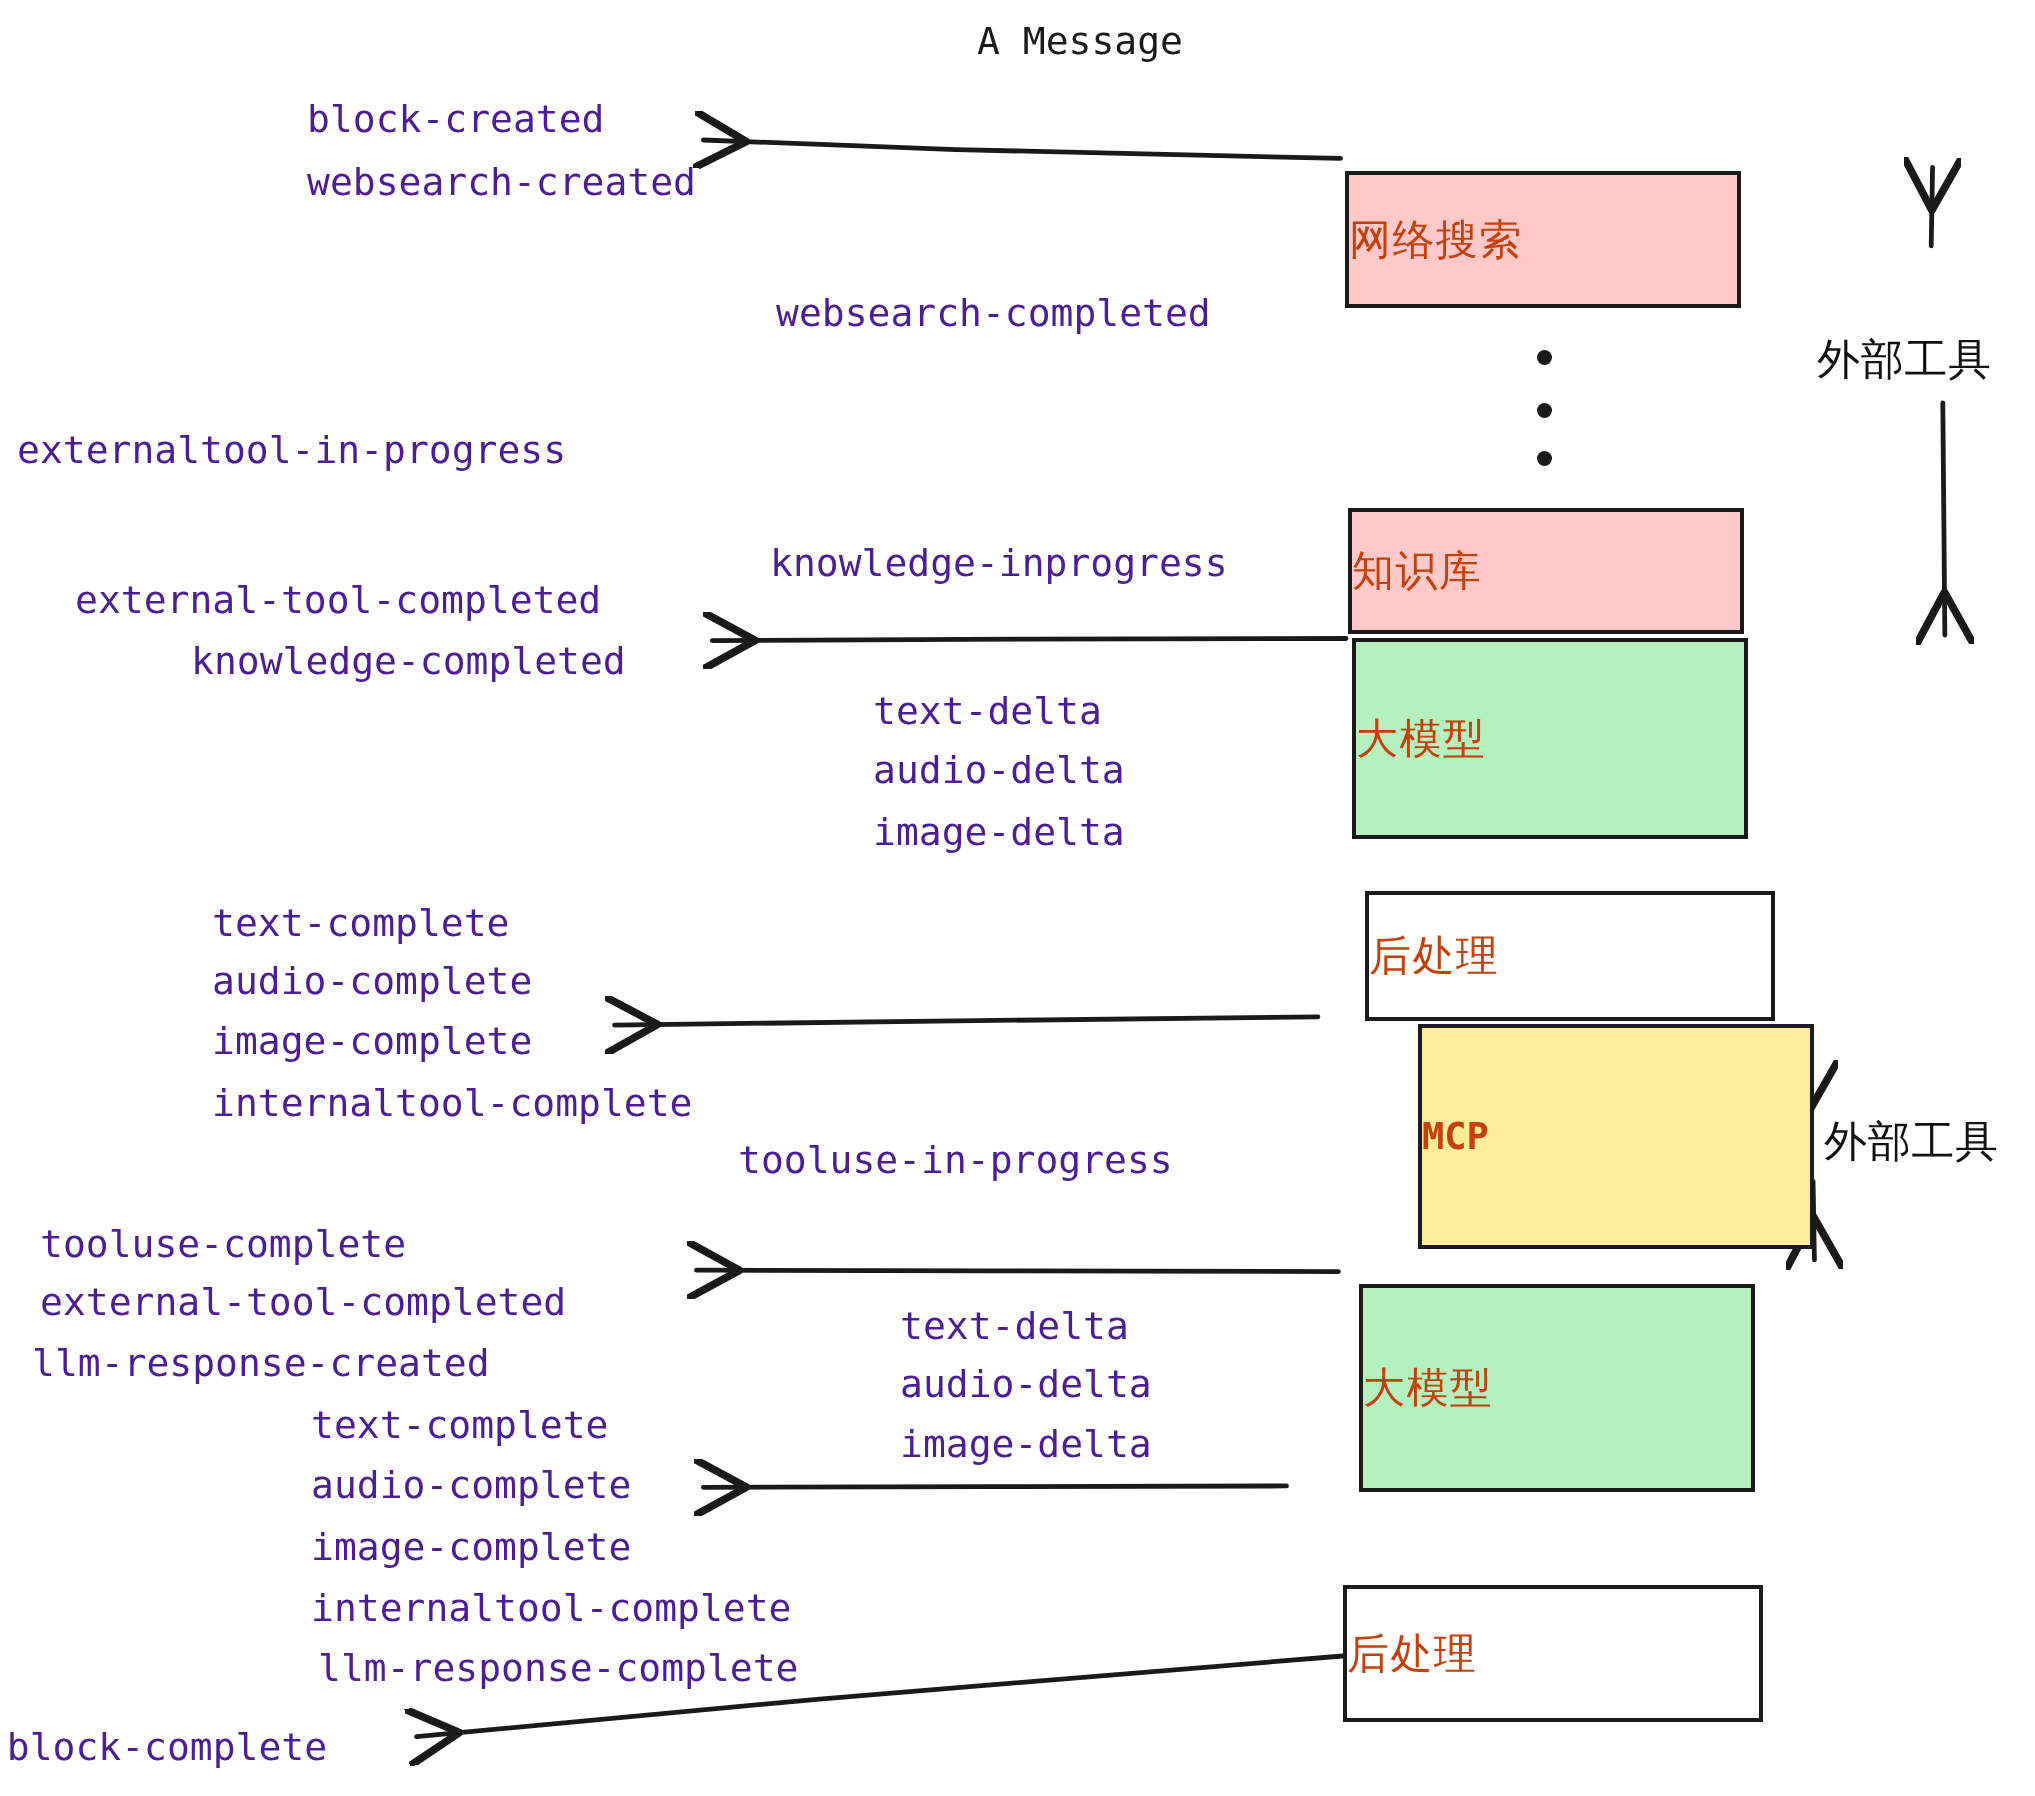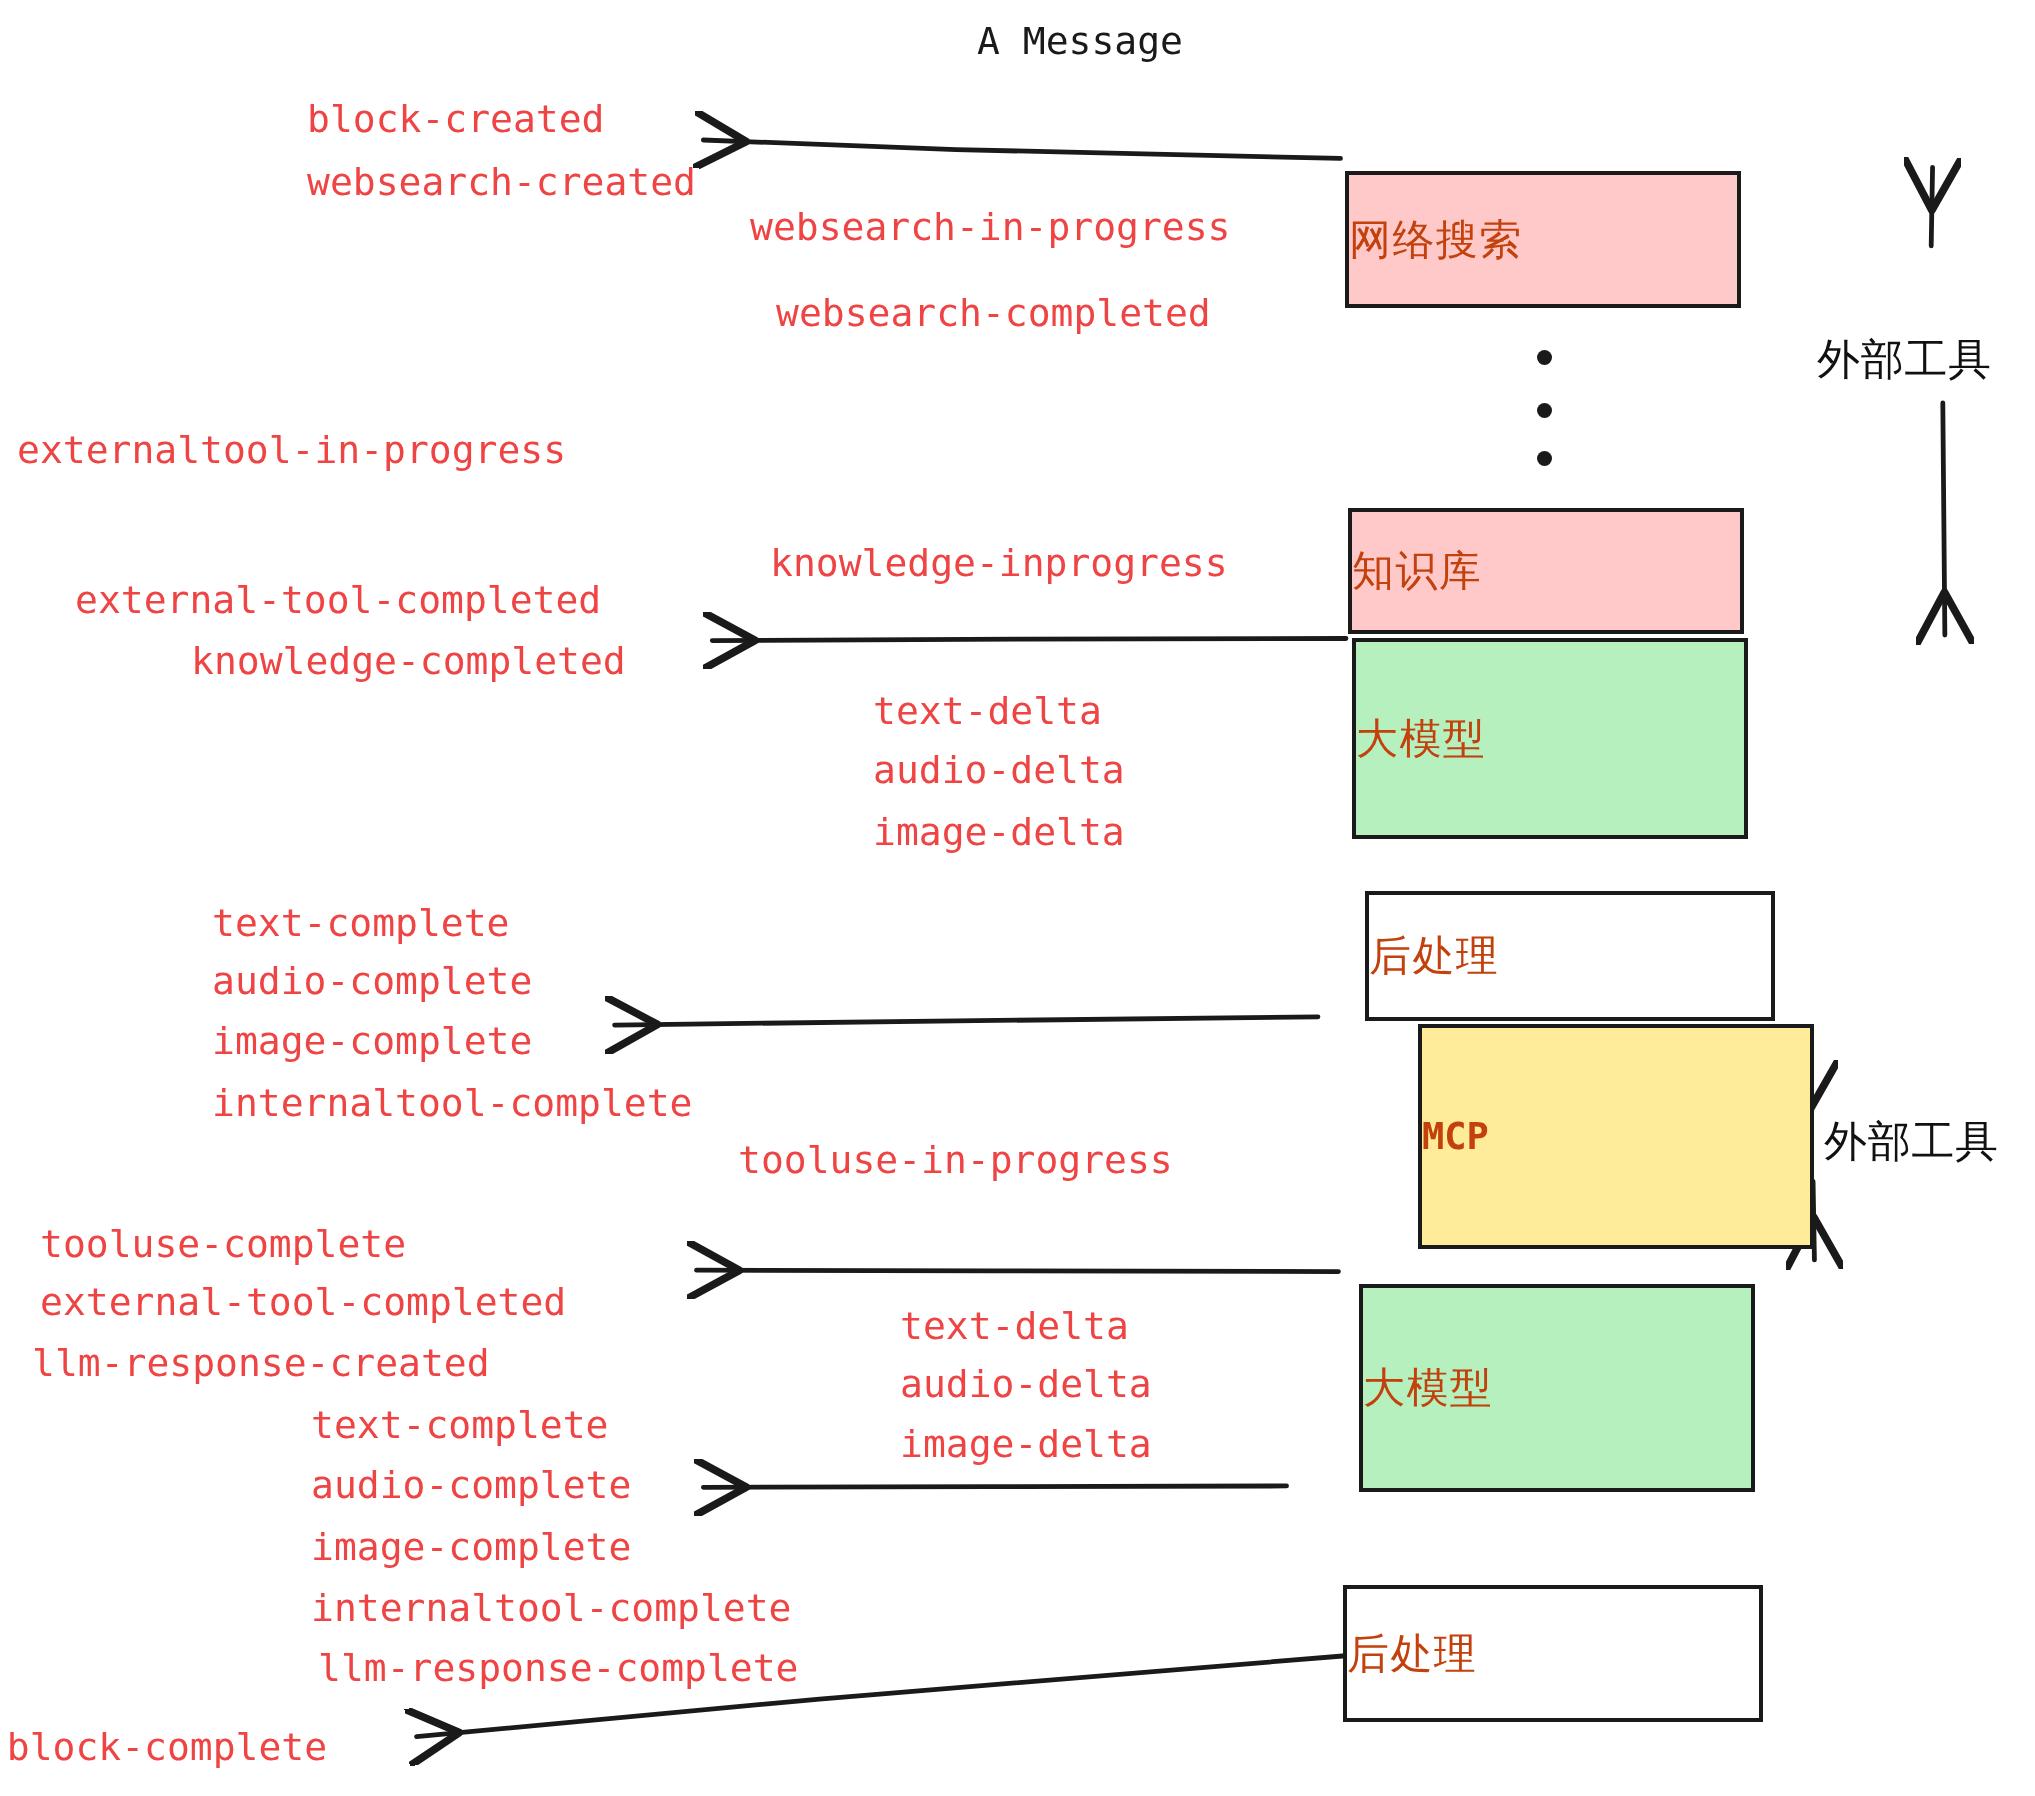--- a/index.html
+++ b/index.html
@@ -14,21 +14,21 @@
     background: #ffffff;
     overflow: hidden;
     font-family: "DejaVu Sans Mono", "Liberation Mono", monospace;
   }
   
   .evt {
     position: absolute;
     font-family: "DejaVu Sans Mono", "Liberation Mono", monospace;
     font-size: 38px;
     line-height: 1;
-    color: #ef4444;
+    color: #4c1d95;
     white-space: nowrap;
     letter-spacing: 0px;
   }
   .title {
     position: absolute;
     font-family: "DejaVu Sans Mono", "Liberation Mono", monospace;
     font-size: 38px;
     color: #1a1a1a;
     white-space: nowrap;
   }
@@ -139,21 +139,20 @@
 
   <div class="dot" style="left:1537px; top:350px;"></div>
   <div class="dot" style="left:1537px; top:403px;"></div>
   <div class="dot" style="left:1537px; top:451px;"></div>
 
   <div class="sidelabel" style="left:1817px; top:331px;">外部工具</div>
   <div class="sidelabel" style="left:1824px; top:1113px;">外部工具</div>
 
   <div class="evt" style="left:307px;  top:100px;">block-created</div>
   <div class="evt" style="left:307px;  top:163px;">websearch-created</div>
-  <div class="evt" style="left:750px; top:208px;">websearch-in-progress</div>
   <div class="evt" style="left:776px; top:294px;">websearch-completed</div>
   <div class="evt" style="left:17px;   top:395px;margin-top:36px;">externaltool-in-progress</div>
   <div class="evt" style="left:770px; top:544px;">knowledge-inprogress</div>
   <div class="evt" style="left:75px;  top:581px;">external-tool-completed</div>
   <div class="evt" style="left:191px;  top:642px;">knowledge-completed</div>
   <div class="evt" style="left:873px; top:692px;">text-delta</div>
   <div class="evt" style="left:873px; top:751px;">audio-delta</div>
   <div class="evt" style="left:873px; top:813px;">image-delta</div>
   <div class="evt" style="left:212px;  top:904px;">text-complete</div>
   <div class="evt" style="left:212px;  top:962px;">audio-complete</div>

